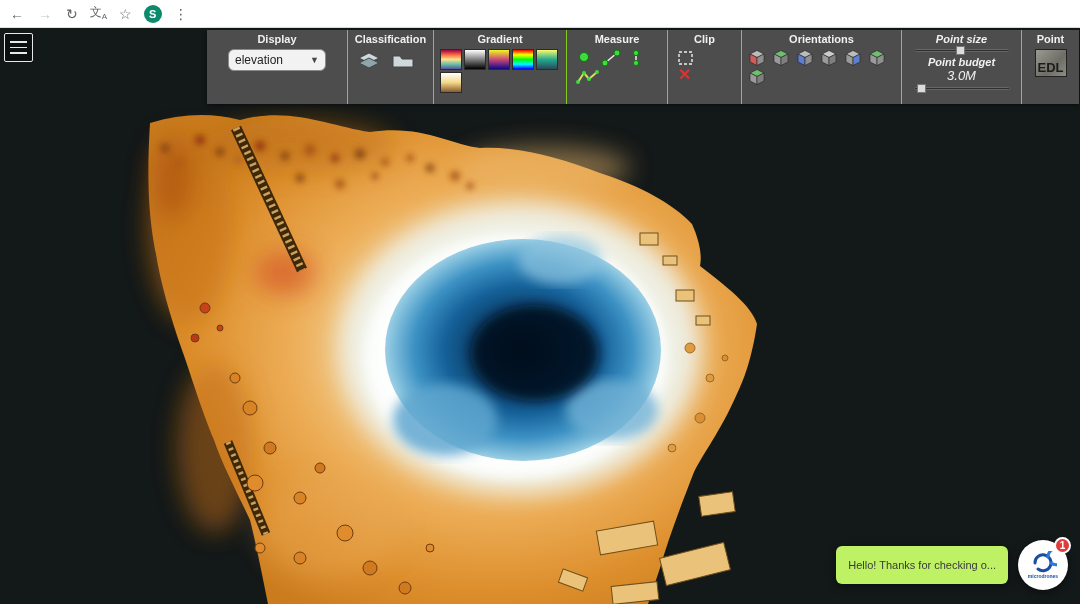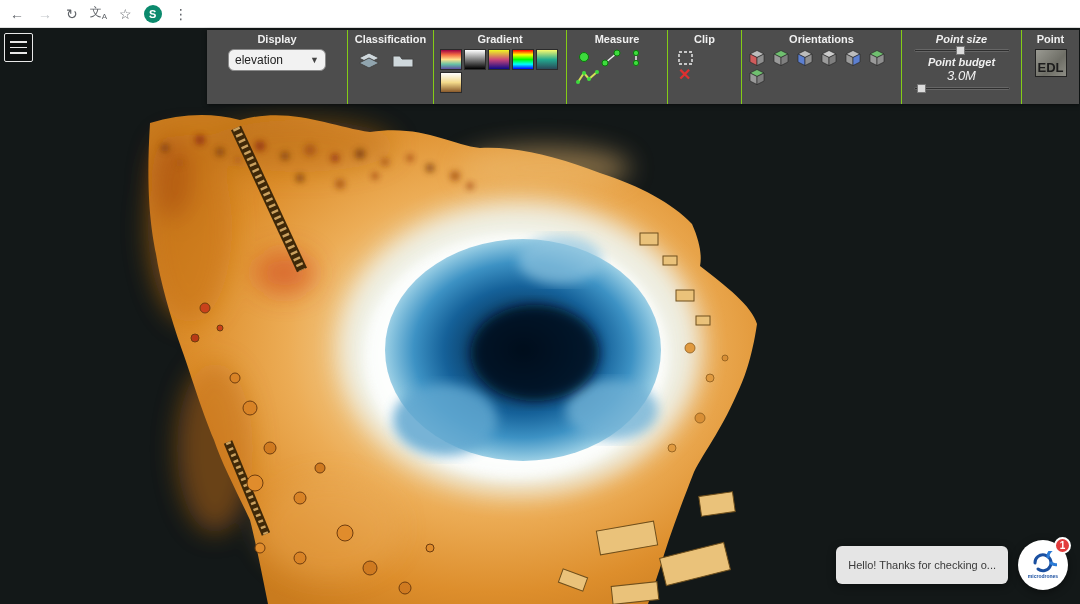--- a/index.html
+++ b/index.html
@@ -70,21 +70,21 @@
                    border-radius:2px; border:1px solid #666; }
   .slider .handle { position:absolute; top:0; width:9px; height:9px; background:#dcdcdc;
                     border:1px solid #777; margin-left:-4px; }
 
   .edl-thumb { width:32px; height:28px; margin:2px auto 0; border:1px solid #222; position:relative;
                background:linear-gradient(135deg,#9a9a92,#6e6e66 60%,#8d8d85); cursor:pointer; }
   .edl-thumb .edl-txt { position:absolute; left:2px; bottom:1px; font-size:13px; font-weight:bold; color:#1c1c1c; }
 
   
   .chat { position:absolute; right:12px; bottom:14px; display:flex; align-items:center; gap:10px; }
-  .chat-msg { background:#e5e5e5; border-radius:6px; box-shadow:0 2px 8px rgba(0,0,0,.45);
+  .chat-msg { background:#bef264; border-radius:6px; box-shadow:0 2px 8px rgba(0,0,0,.45);
               padding:13px 12px; font-size:11px; color:#3a3a3a; white-space:nowrap; cursor:pointer; }
   .chat-bubble { position:relative; width:50px; height:50px; border-radius:50%; background:#fff;
                  box-shadow:0 2px 8px rgba(0,0,0,.45); display:flex; flex-direction:column;
                  align-items:center; justify-content:center; cursor:pointer; }
   .chat-brand { font-size:5px; color:#1a4fa0; font-weight:bold; margin-top:-2px; }
   .chat-badge { position:absolute; top:-3px; right:-3px; width:17px; height:17px; border-radius:50%;
                 background:#e23b3b; color:#fff; font-size:10px; font-weight:bold;
                 display:flex; align-items:center; justify-content:center; border:2px solid #fff; }
 </style>
 </head>

